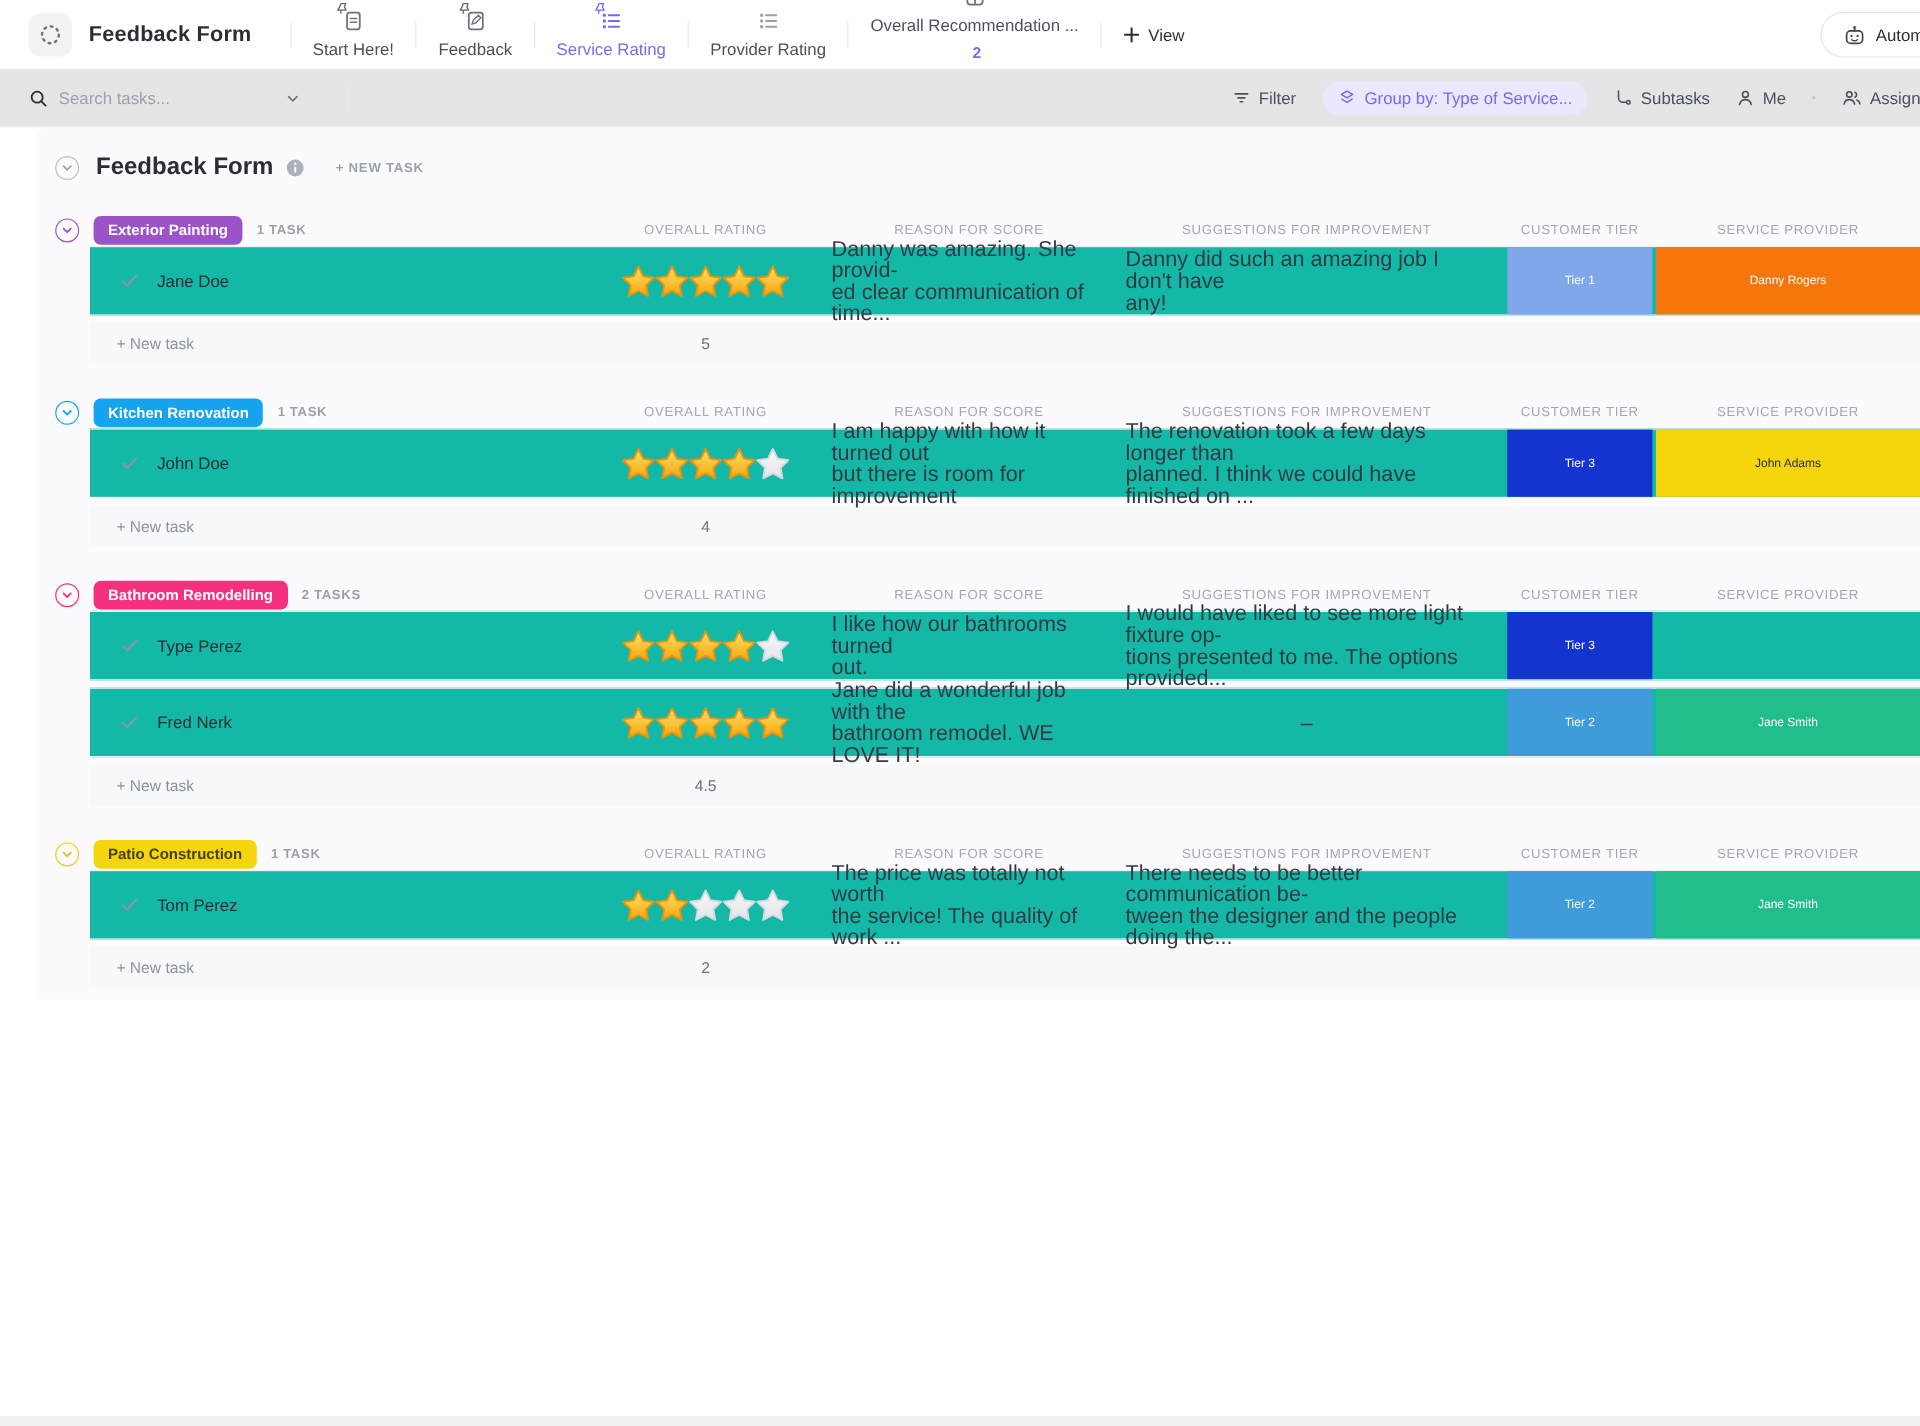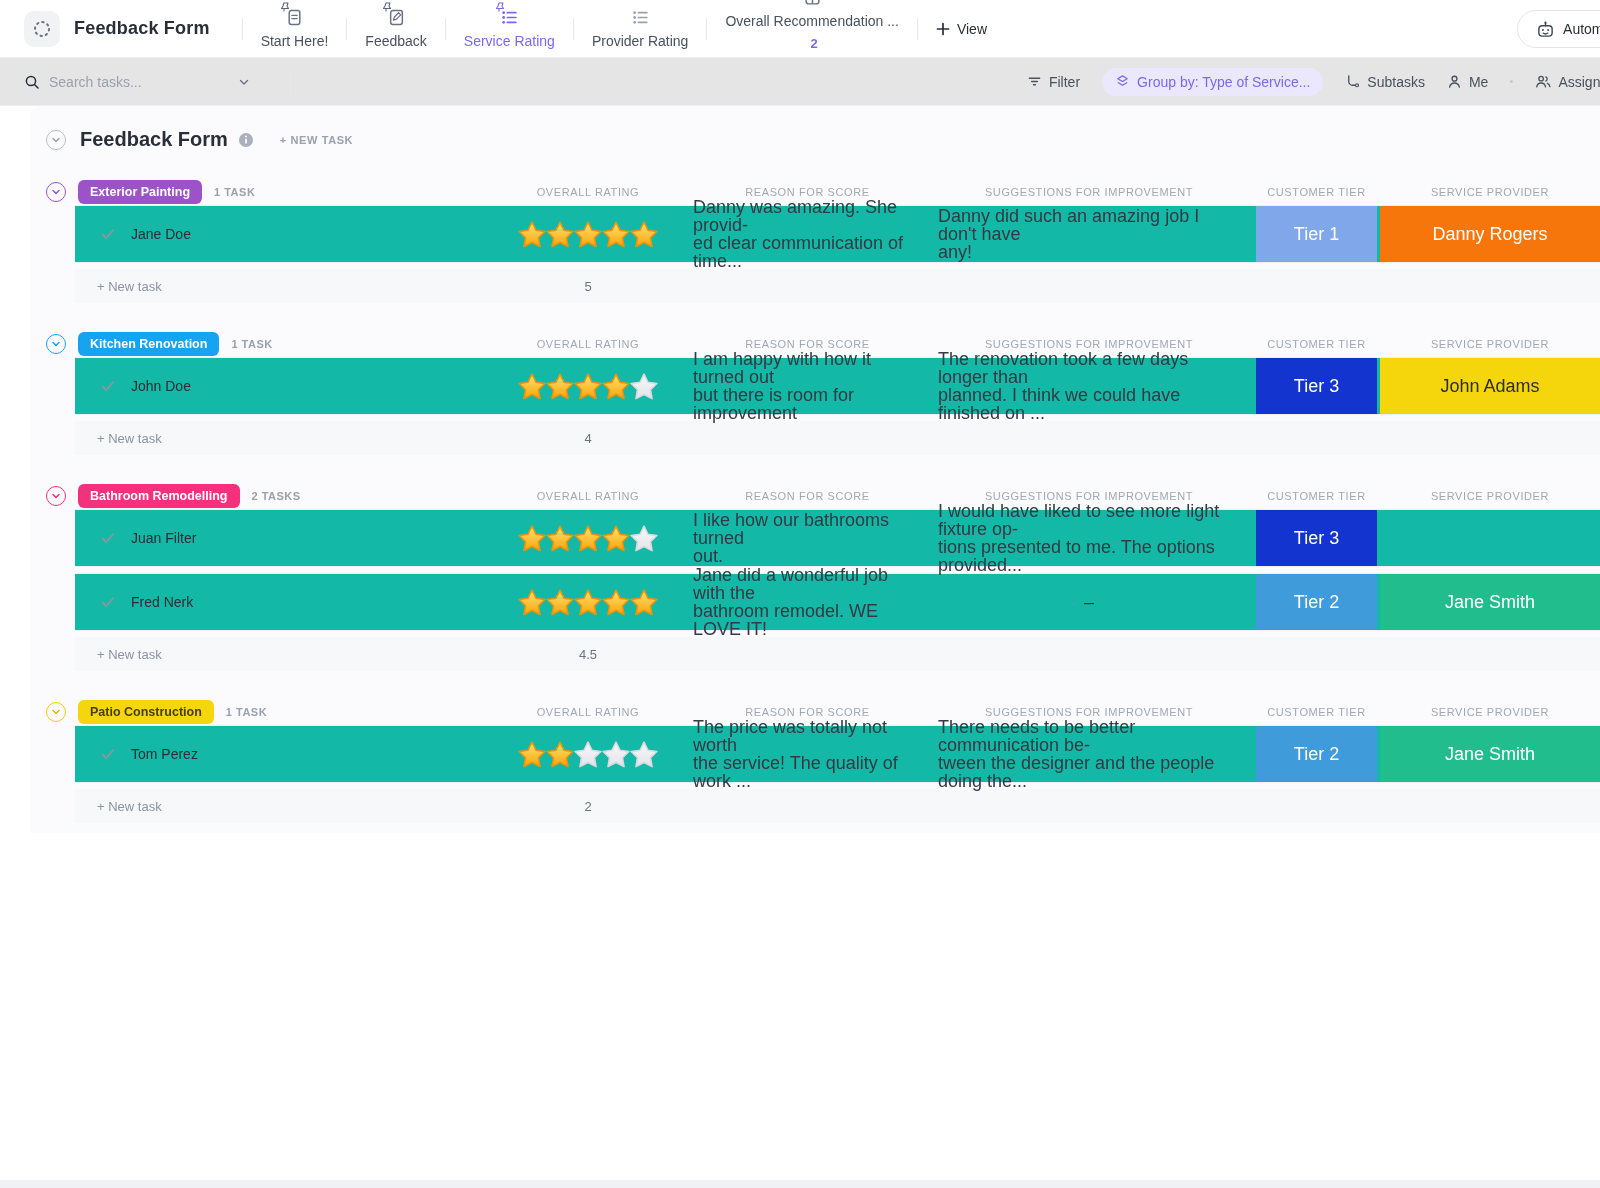--- a/index.html
+++ b/index.html
@@ -65,21 +65,21 @@
   .c-sugg{width:302px;} .c-tier{width:121px;} .g3{width:3px;} .c-prov{width:220px;}
 
   .task-row { margin-left:45px; width:1525px; height:58px; background:#14b8a6;
     border-top:1px solid #eef0f2; border-bottom:1px solid #eef0f2; display:flex;
     align-items:stretch; margin-bottom:6px; }
   .cell { display:flex; align-items:center; }
   .cell-name { width:445px; padding-left:25px; gap:15px; font-size:14px; color:#292d34; }
   .cell-rating { width:136px; justify-content:center; gap:0; }
   .cell-text { font-size:18px; line-height:18px; color:#343a44; white-space:pre-line; }
   .cell-center { justify-content:center; }
-  .chip { display:flex; align-items:center; justify-content:center; font-size:18px; }
+  .chip { display:flex; align-items:center; justify-content:center; font-size:10px; }
 
   .group-foot { margin-left:45px; width:1525px; height:34px; background:#f7f8fa;
     display:flex; align-items:center; font-size:13px; color:#8b93a1; }
   .foot-label { width:445px; padding-left:22px; cursor:pointer; }
   .foot-sum { width:136px; text-align:center; color:#6b7280; }
 
   .bottom-strip { position:fixed; left:0; bottom:0; width:1600px; height:8px; background:#f0f1f4; }
   .star { display:block; margin:0 -1px; }
   svg { flex:none; }
 </style>
@@ -425,21 +425,21 @@
       <div class="colhead c-tier">CUSTOMER TIER</div>
         <div class="g3"></div>
       <div class="colhead c-prov">SERVICE PROVIDER</div>
     </div>
 
     <div class="task-row">
       <div class="cell cell-name">
         <svg width="16" height="16" viewBox="0 0 16 16">
             <path d="M2.5 8.5l3.5 3.5 7.5-8" fill="none" stroke="#8d95a1" stroke-width="1.8" stroke-linecap="round" stroke-linejoin="round"></path>
           </svg>
-        <span>Juan Filter</span>
+        <span>Type Perez</span>
       </div>
       <div class="cell cell-rating">
           <svg class="star" width="30" height="29" viewBox="0 0 24 23">
             <path d="M12 1.6l3.2 6.5 7.1 1-5.1 5 1.2 7.1L12 17.9l-6.4 3.3 1.2-7.1-5.1-5 7.1-1z" fill="url(#g-star-full)" stroke="#e9940c" stroke-width="1.3" stroke-linejoin="round"></path>
           </svg>
           <svg class="star" width="30" height="29" viewBox="0 0 24 23">
             <path d="M12 1.6l3.2 6.5 7.1 1-5.1 5 1.2 7.1L12 17.9l-6.4 3.3 1.2-7.1-5.1-5 7.1-1z" fill="url(#g-star-full)" stroke="#e9940c" stroke-width="1.3" stroke-linejoin="round"></path>
           </svg>
           <svg class="star" width="30" height="29" viewBox="0 0 24 23">
             <path d="M12 1.6l3.2 6.5 7.1 1-5.1 5 1.2 7.1L12 17.9l-6.4 3.3 1.2-7.1-5.1-5 7.1-1z" fill="url(#g-star-full)" stroke="#e9940c" stroke-width="1.3" stroke-linejoin="round"></path>

